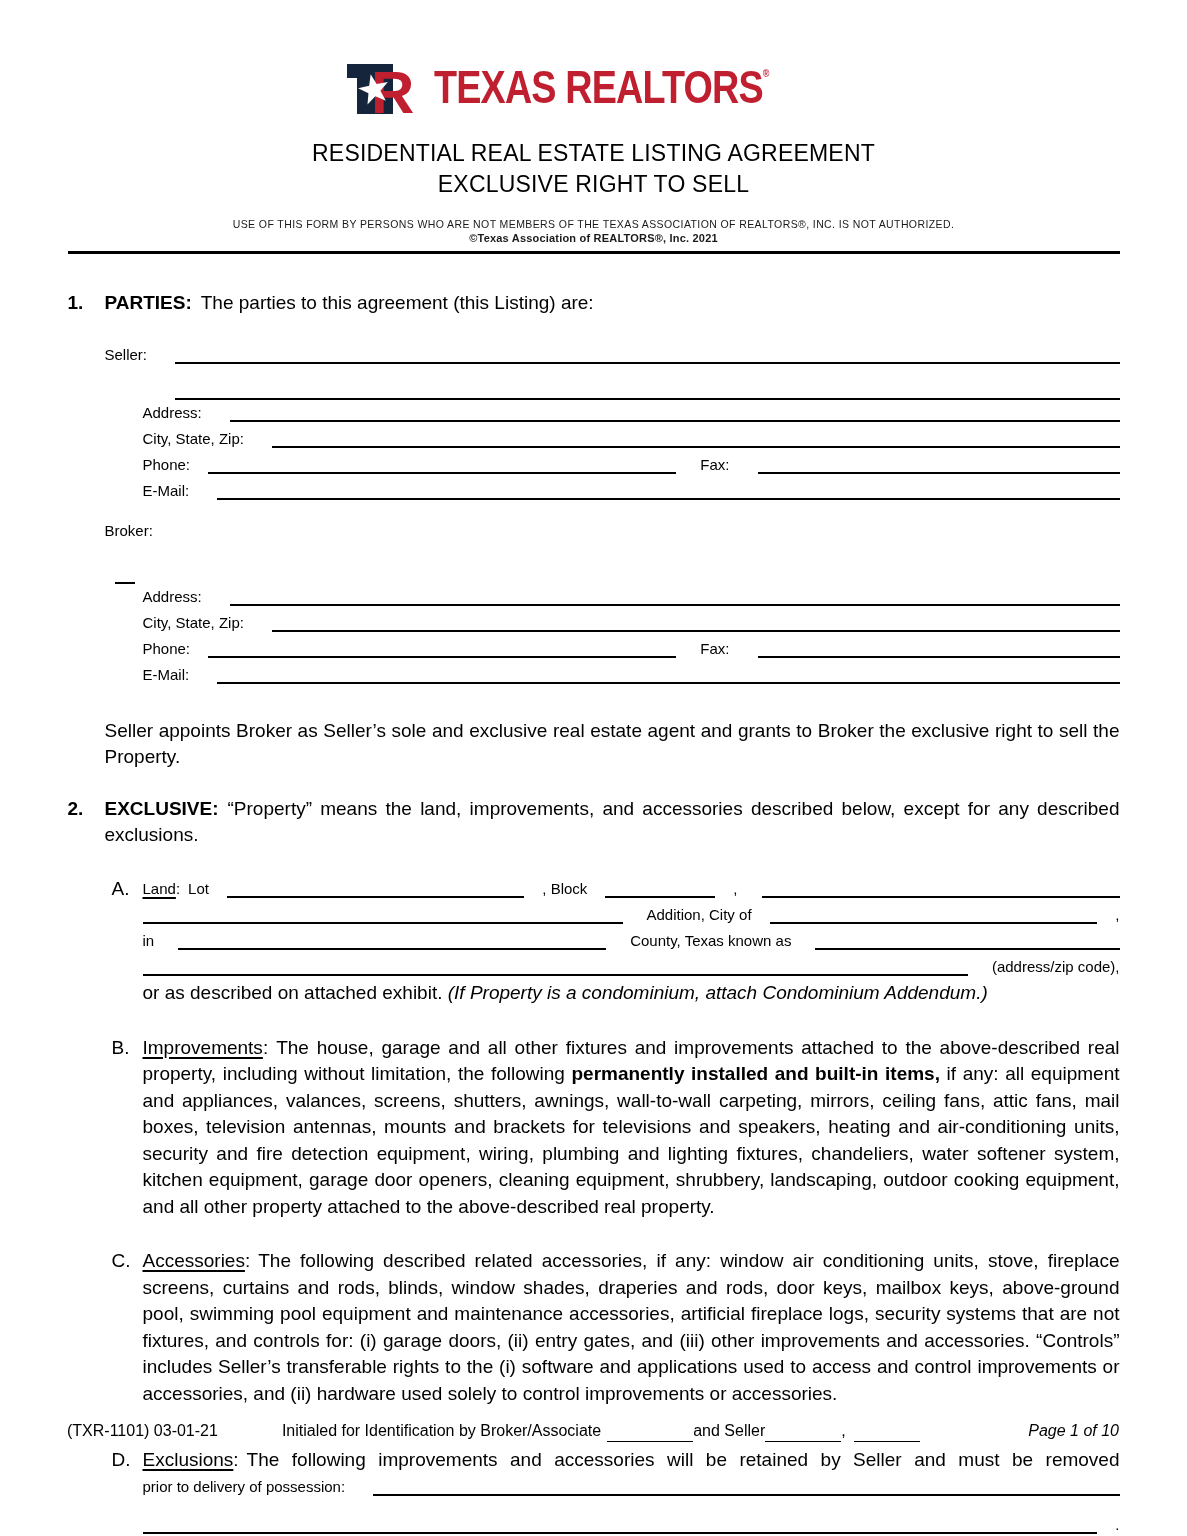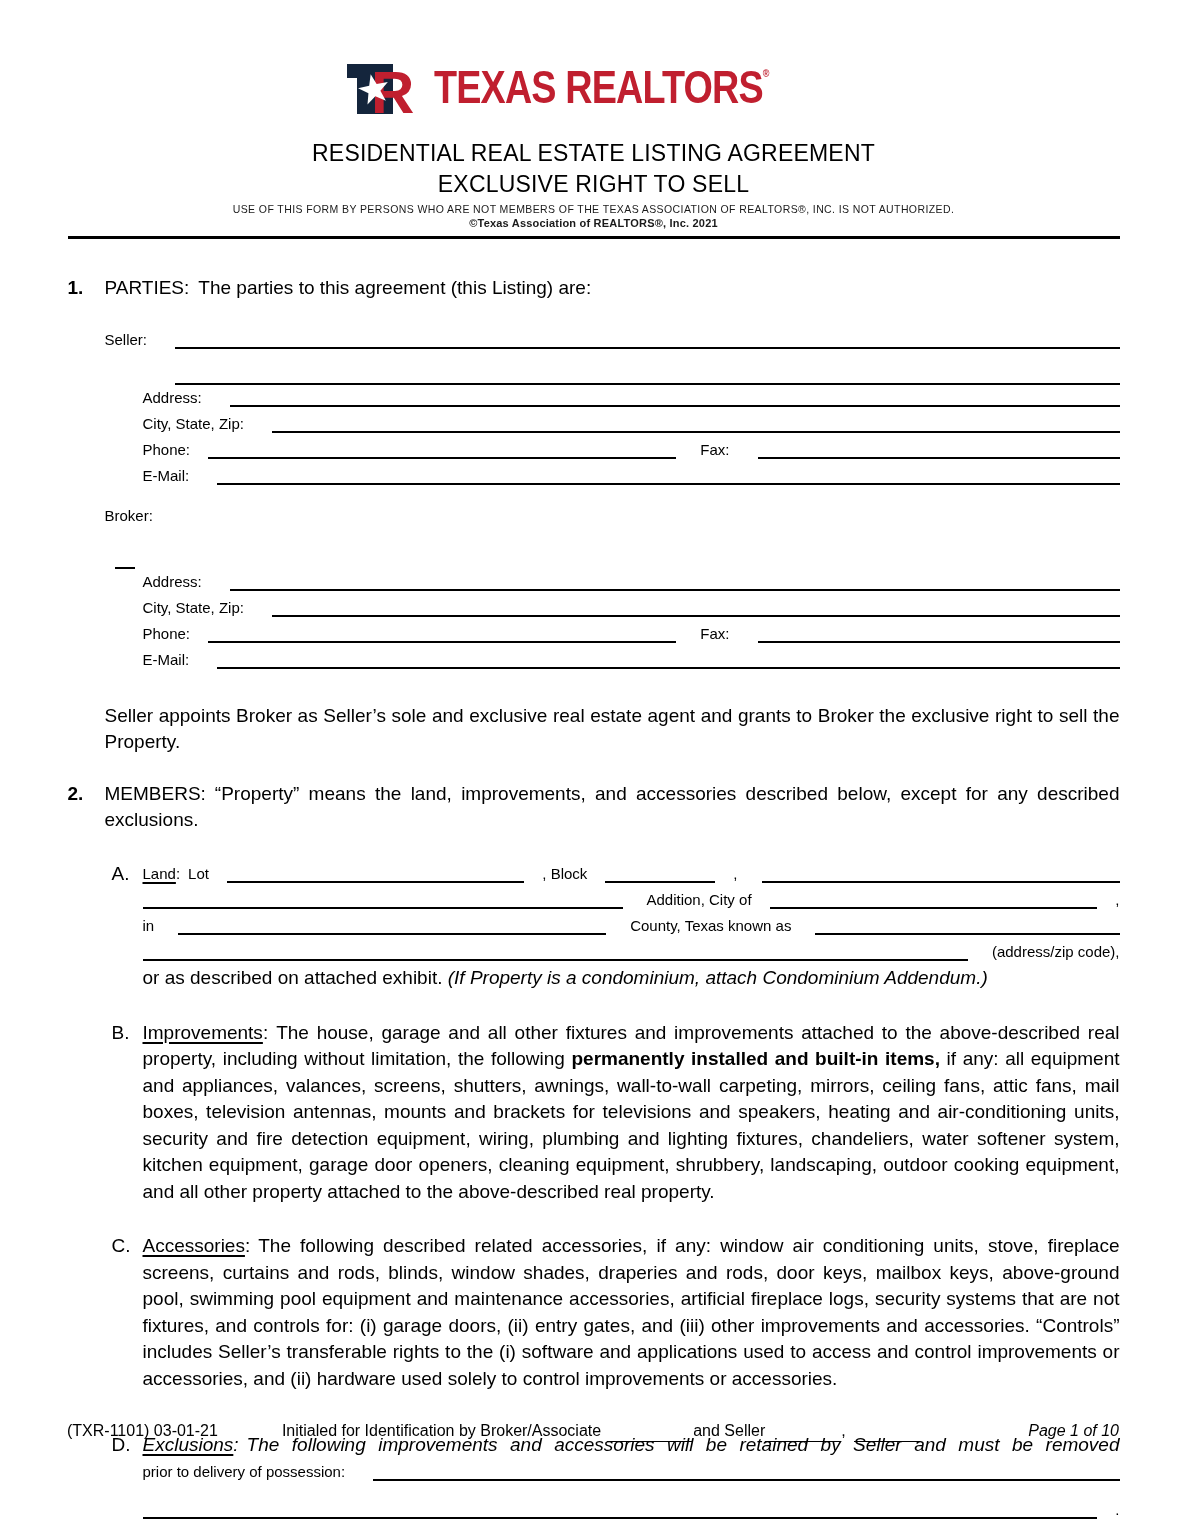--- a/index.html
+++ b/index.html
@@ -16,49 +16,49 @@
   
   .logo-row { display: flex; justify-content: center; align-items: center; gap: 14px; height: 62px; }
   .logo-icon { width: 76px; height: 60px; flex: 0 0 auto; }
   .logo-wordmark {
     font-weight: bold; font-size: 46px; letter-spacing: -1px;
     color: #C01F2F; display: inline-block; transform: scaleX(0.82); transform-origin: left center;
     white-space: nowrap; line-height: 1;
   }
   .logo-reg { font-size: 11px; vertical-align: 26px; letter-spacing: 0; }
   .doc-title { text-align: center; font-weight: normal; font-size: 23px; line-height: 31px; margin-top: 20px; letter-spacing: 0.2px; }
-  .fine-print { text-align: center; font-size: 10.5px; letter-spacing: 0.4px; margin-top: 3px; color: #1a1a1a; }
+  .fine-print { text-align: center; font-size: 10.5px; letter-spacing: 0.4px; margin-top: 18px; color: #1a1a1a; }
   .fine-print-bold { text-align: center; font-size: 11px; font-weight: bold; letter-spacing: 0.2px; margin-top: 2px; color: #1a1a1a; }
   .top-rule { border: none; border-top: 3.5px solid #000; margin-top: 7px; }
 
   
   .sec { display: flex; font-size: 19px; line-height: 26px; }
   .sec-num { width: 37px; font-weight: bold; flex: 0 0 auto; }
   .sec-body { flex: 1; min-width: 0; }
-  .sec-heading { font-weight: normal; margin-right: 9px; }
+  .sec-heading { font-weight: bold; margin-right: 9px; }
   .just { text-align: justify; }
 
   .sub { display: flex; padding-left: 7px; font-size: 19px; line-height: 26.5px; }
   .sub-letter { width: 31px; flex: 0 0 auto; }
   .sub-body { flex: 1; min-width: 0; }
 
   .ul-label { text-decoration: underline; text-decoration-thickness: 1.6px; text-underline-offset: 3px; }
   .colon-gap { margin-right: 8px; }
   .ital { font-style: italic; }
 
   
   .frow { display: flex; align-items: flex-start; font-size: 15px; line-height: 26px; gap: 18px; }
   .frow .lbl { flex: 0 0 auto; white-space: nowrap; }
   .blank { border-bottom: 2px solid #000; height: 22px; flex: 1 1 auto; min-width: 20px; }
   .blank.fixed { flex: 0 0 auto; }
   .indent-fields { margin-left: 38px; }
   .gap6 { margin-left: 6px; }
   .gap10 { margin-left: 10px; }
 
-  .force-just { text-align: justify; text-align-last: justify; font-style: italic; }
+  .force-just { text-align: justify; text-align-last: justify; }
 
   
   .footer { position: absolute; left: 67px; right: 68px; top: 1420px; display: flex; align-items: flex-end; font-size: 16px; line-height: 22px; }
   .footer .fblank { border-bottom: 1.8px solid #000; height: 16px; flex: 0 0 auto; }
   .footer-left { flex: 0 0 auto; }
   .footer-mid { flex: 0 0 auto; display: flex; align-items: flex-end; margin-left: 64px; }
   .footer-right { margin-left: auto; flex: 0 0 auto; font-style: italic; }
 
   .mt10 { margin-top: 10px; } .mt12 { margin-top: 12px; } .mt26 { margin-top: 26px; }
   .mt28 { margin-top: 28px; } .mt30 { margin-top: 30px; } .mt36 { margin-top: 36px; } .mt40 { margin-top: 40px; }
@@ -149,21 +149,21 @@
       </div>
 
       <div class="just mt30">Seller appoints Broker as Seller’s sole and exclusive real estate agent and grants to Broker the exclusive right to sell the Property.</div>
     </div>
   </div>
 
   <div class="sec mt26">
     <span class="sec-num">2.</span>
     <div class="sec-body">
       <div class="just">
-        <span class="sec-heading">MEMBERS:</span><span>“Property” means the land, improvements, and accessories described below, except for any described exclusions.</span>
+        <span class="sec-heading">EXCLUSIVE:</span><span>“Property” means the land, improvements, and accessories described below, except for any described exclusions.</span>
       </div>
 
       <div class="sub mt28">
         <span class="sub-letter">A.</span>
         <div class="sub-body">
           <div class="frow">
             <span class="lbl"><span class="ul-label">Land</span><span class="colon-gap">:</span><span>Lot</span></span>
             <span class="blank"></span>
             <span class="lbl">, Block</span>
             <span class="blank fixed" style="width:110px;"></span>

